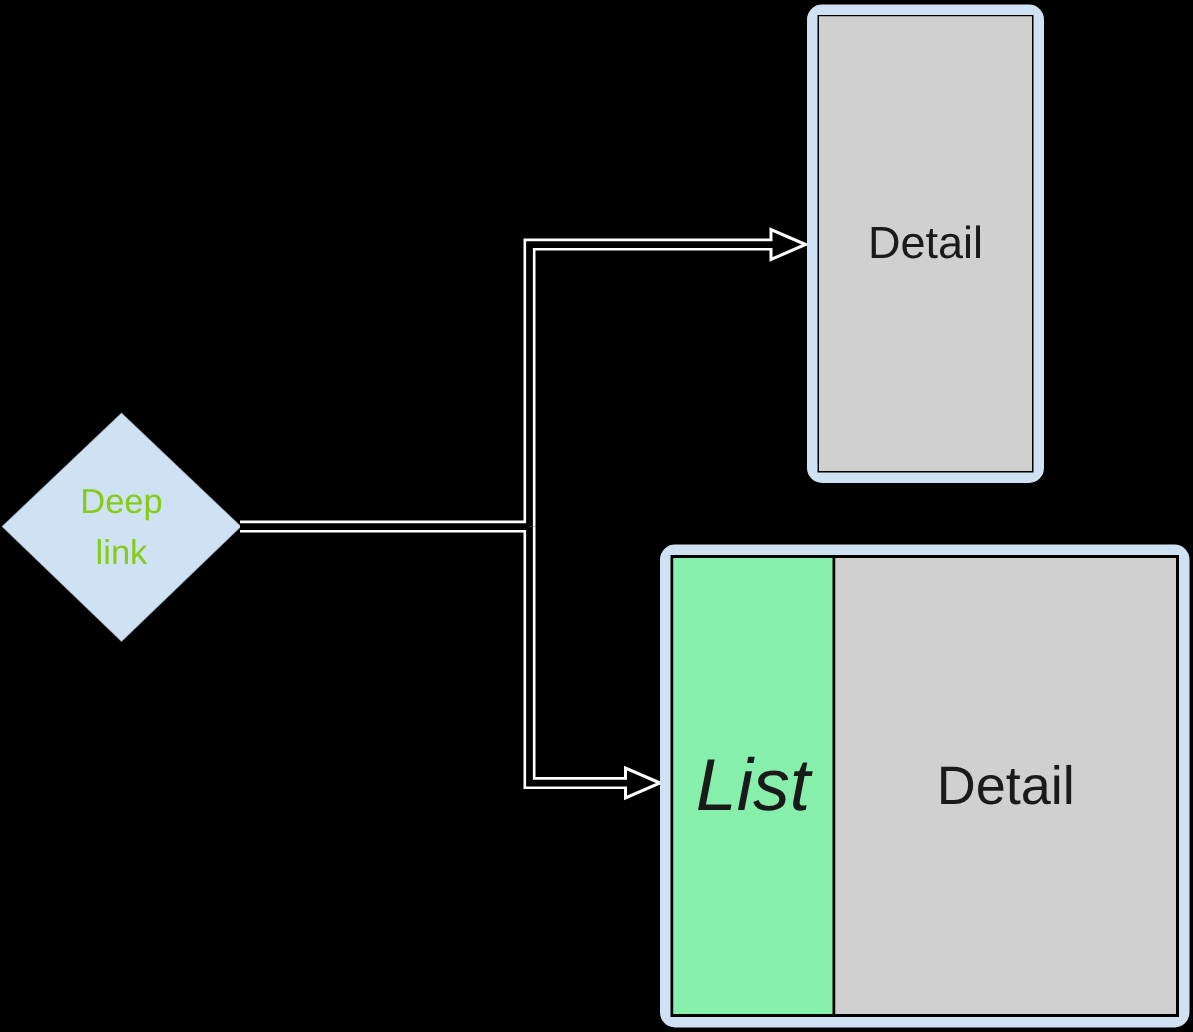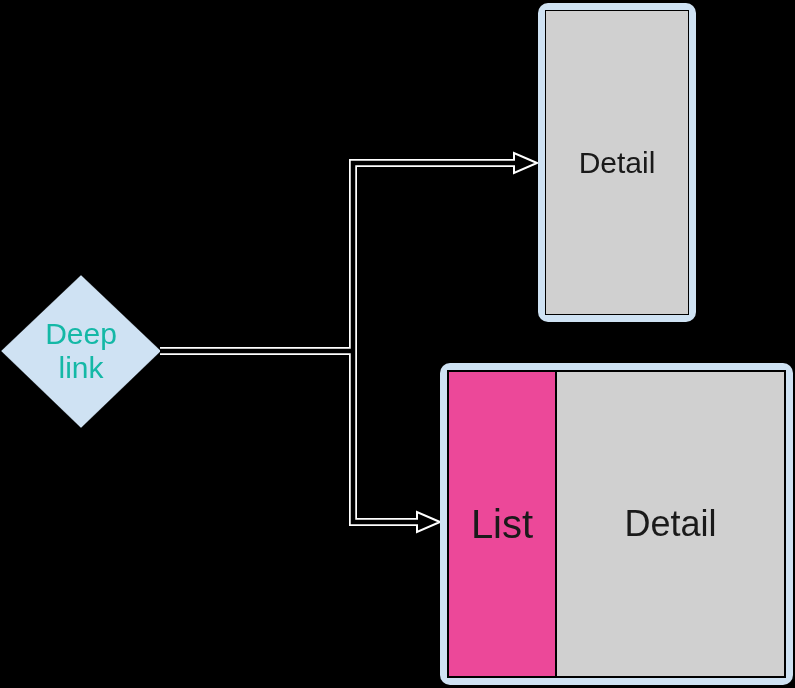--- a/index.html
+++ b/index.html
@@ -27,23 +27,23 @@
     height: 688px;
     display: block;
   }
   
   .diamond-label {
     position: absolute;
     left: 36px;
     top: 317px;
     width: 90px;
     text-align: center;
-    font-size: 30px;
+    font-size: 23px;
     line-height: 34px;
-    color: #14b8a6;
+    color: #84cc16;
     user-select: none;
   }
   
   .screen-frame {
     position: absolute;
     background: #cfe2f3;
     border-radius: 10px;
     box-sizing: border-box;
     padding: 7px;
   }
@@ -77,23 +77,24 @@
   .top-detail .pane.detail-pane {
     flex: 1;
     background: #d0d0d0;
     font-size: 30px;
   }
   .list-detail .screen-surface {
     border-width: 2px;
   }
   .list-detail .pane.list-pane {
     width: 106px;
-    background: #ec4899;
+    background: #86efac;
     border-right: 2px solid #000000;
-    font-size: 40px;
+    font-size: 49px;
+    font-style: italic;
   }
   .list-detail .pane.detail-pane {
     flex: 1;
     background: #d0d0d0;
     font-size: 36px;
   }
 </style>
 </head>
 <body>
 

